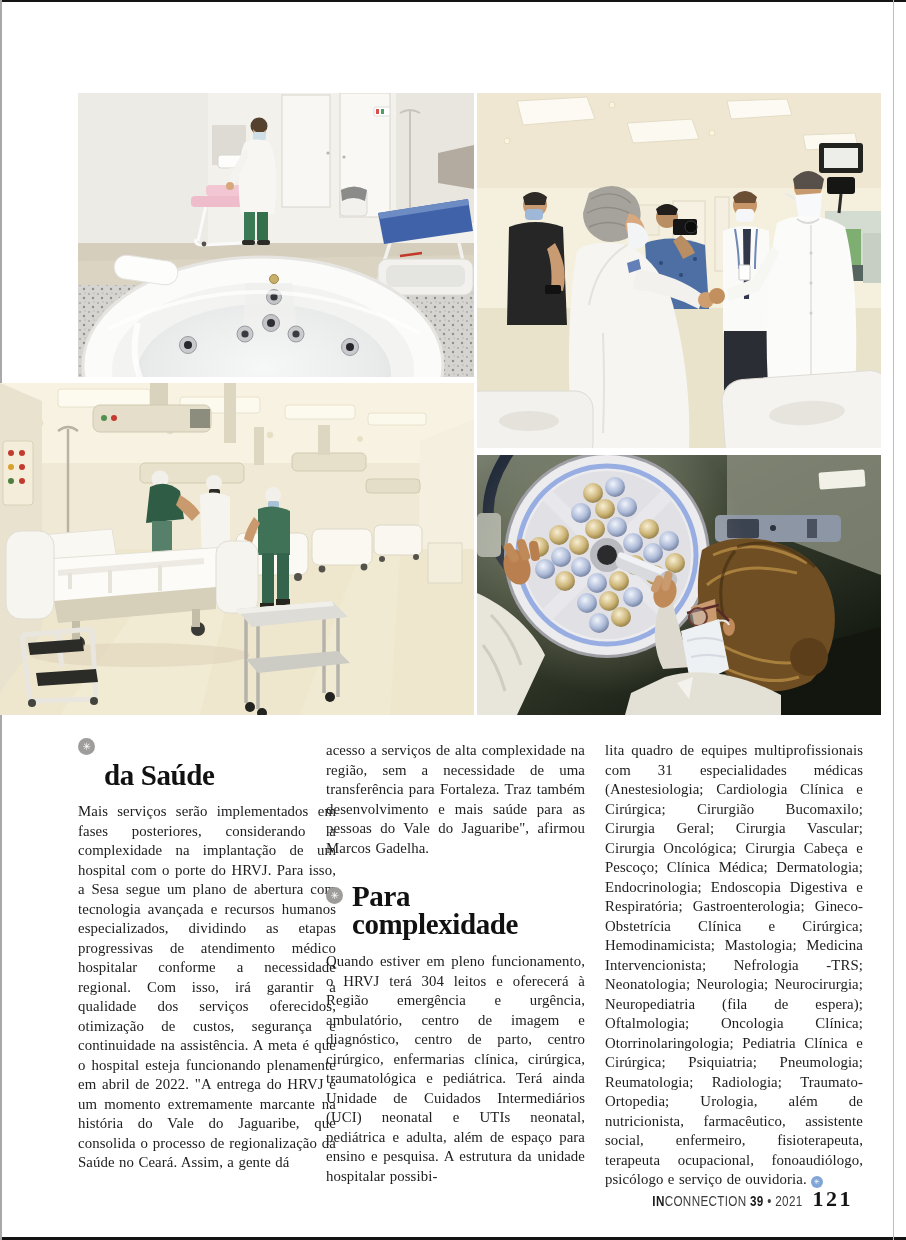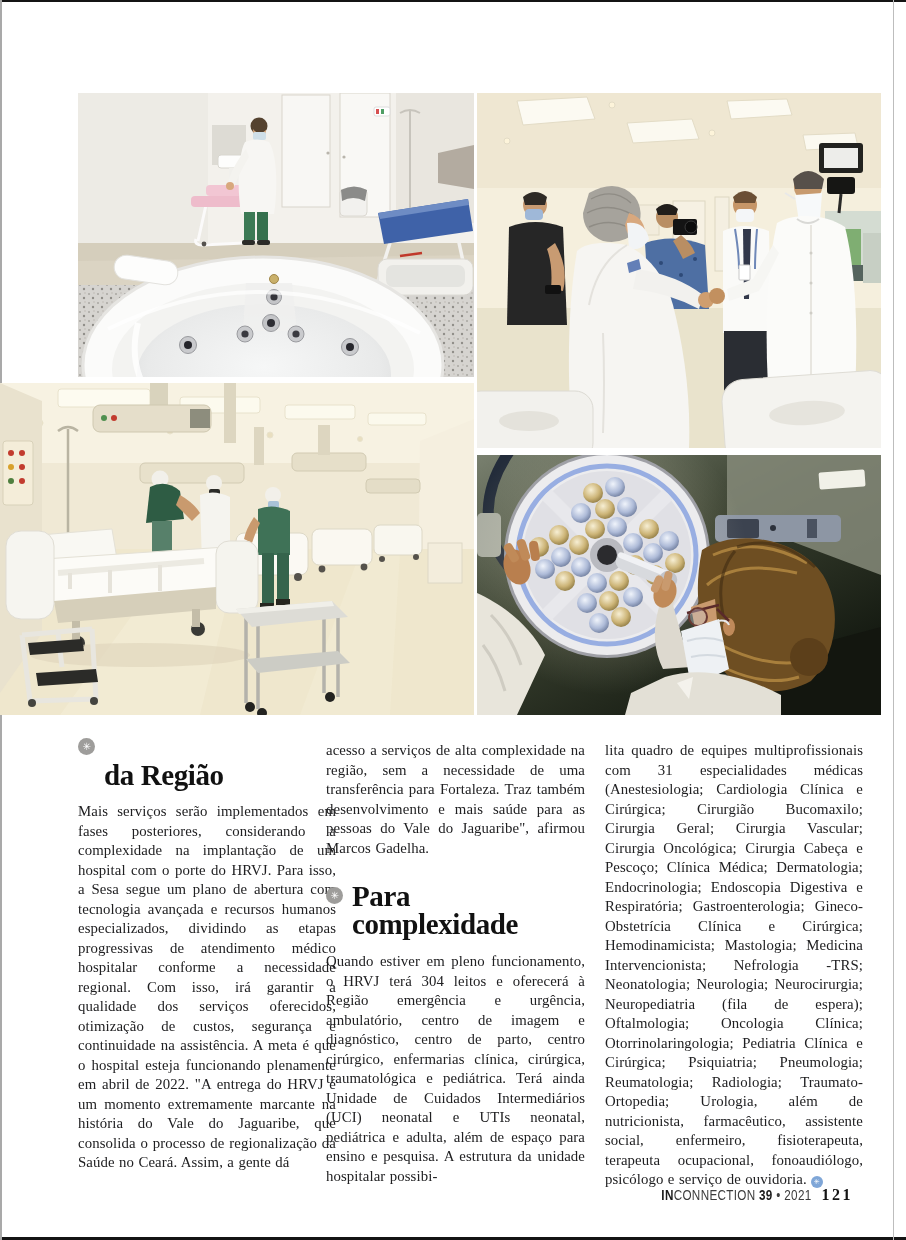--- a/index.html
+++ b/index.html
@@ -52,21 +52,21 @@
     position:absolute;top:1186px;right:53px;display:flex;align-items:baseline;
     font-family:"Liberation Sans",sans-serif;color:#1a1a1a;white-space:nowrap;
   }
   .footer .mag{
     display:inline-block;transform:scaleX(0.78);transform-origin:100% 60%;
     font-size:15px;letter-spacing:0.4px;
   }
   .footer .mag .b{font-weight:700;}
   .footer .mag .lt{font-weight:400;color:#3c3c3c;}
   .footer .pagenum{
-    font-family:"Liberation Serif",serif;font-weight:700;font-size:16px;
+    font-family:"Liberation Serif",serif;font-weight:700;font-size:22px;
     letter-spacing:2.5px;margin-left:10px;color:#141414;
   }
 </style>
 </head>
 <body>
 
 <div class="page">
   <div class="edge-top"></div>
   <div class="edge-bottom"></div>
   <div class="edge-left"></div>
@@ -492,21 +492,21 @@
         <polygon points="200,228 216,222 212,244" fill="#f4f2ec"></polygon>
       </g>
     </svg>
   </figure>
 
   <section class="col col1">
     <h2 class="headline">
       <span class="marker">✳</span>
       <span class="hl-text">
         <br>
-        <span>da Região</span>
+        <span>da Saúde</span>
       </span>
     </h2>
     <p class="body-text">Mais serviços serão implementados em fases posteriores, considerando a complexidade na implantação de um hospital com o porte do HRVJ. Para isso, a Sesa segue um plano de abertura com tecnologia avançada e recursos humanos especializados, dividindo as etapas progressivas de atendimento médico hospitalar conforme a necessidade regional. Com isso, irá garantir a qualidade dos serviços oferecidos, otimização de custos, segurança e continuidade na assistência. A meta é que o hospital esteja funcionando plenamente em abril de 2022. "A entrega do HRVJ é um momento extremamente marcante na história do Vale do Jaguaribe, que consolida o processo de regionalização da Saúde no Ceará. Assim, a gente dá</p>
   </section>
 
   <section class="col col2">
     <p class="body-text lead">acesso a serviços de alta complexidade na região, sem a necessidade de uma transferência para Fortaleza. Traz também desenvolvimento e mais saúde para as pessoas do Vale do Jaguaribe", afirmou Marcos Gadelha.</p>
     <h2 class="headline">
       <span class="marker">✳</span>
       <span class="hl-text">

